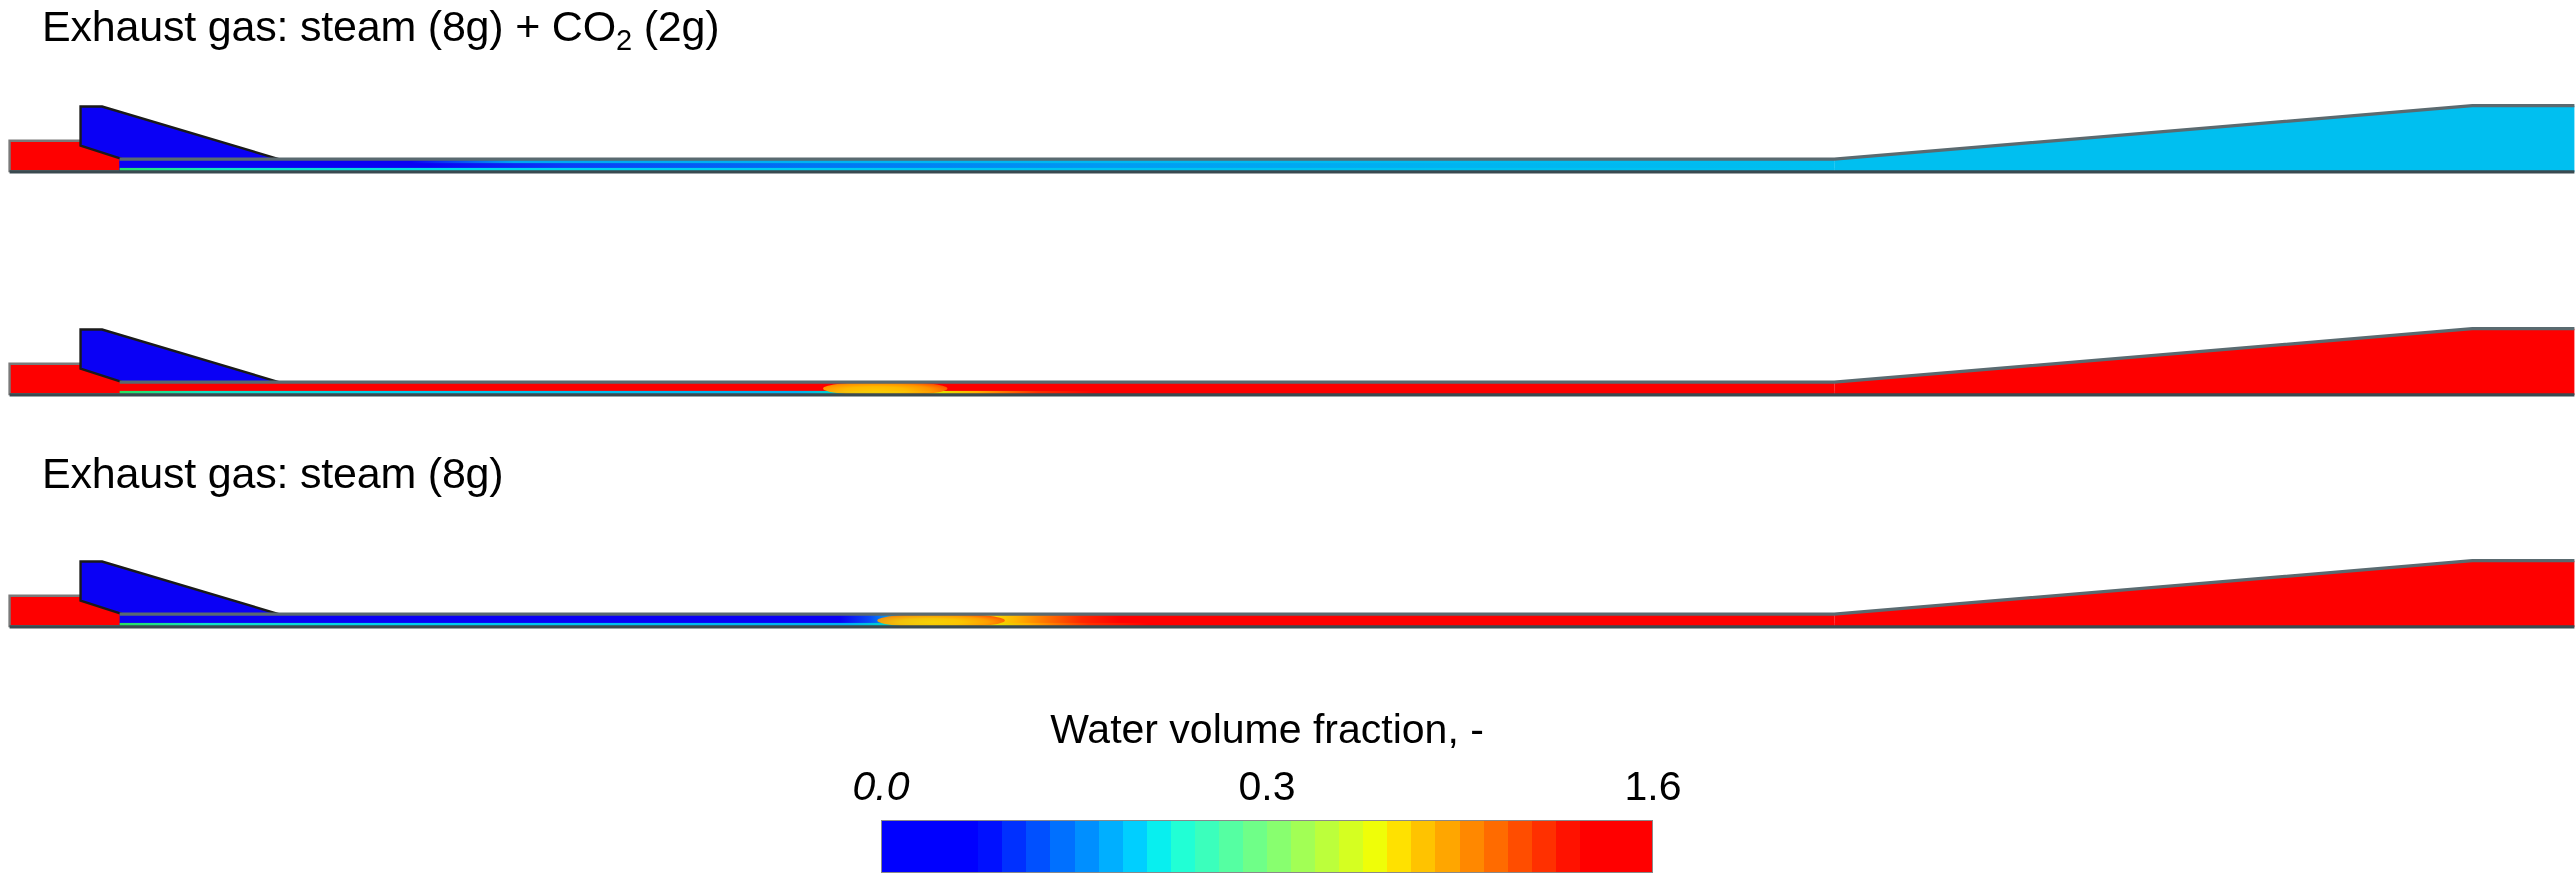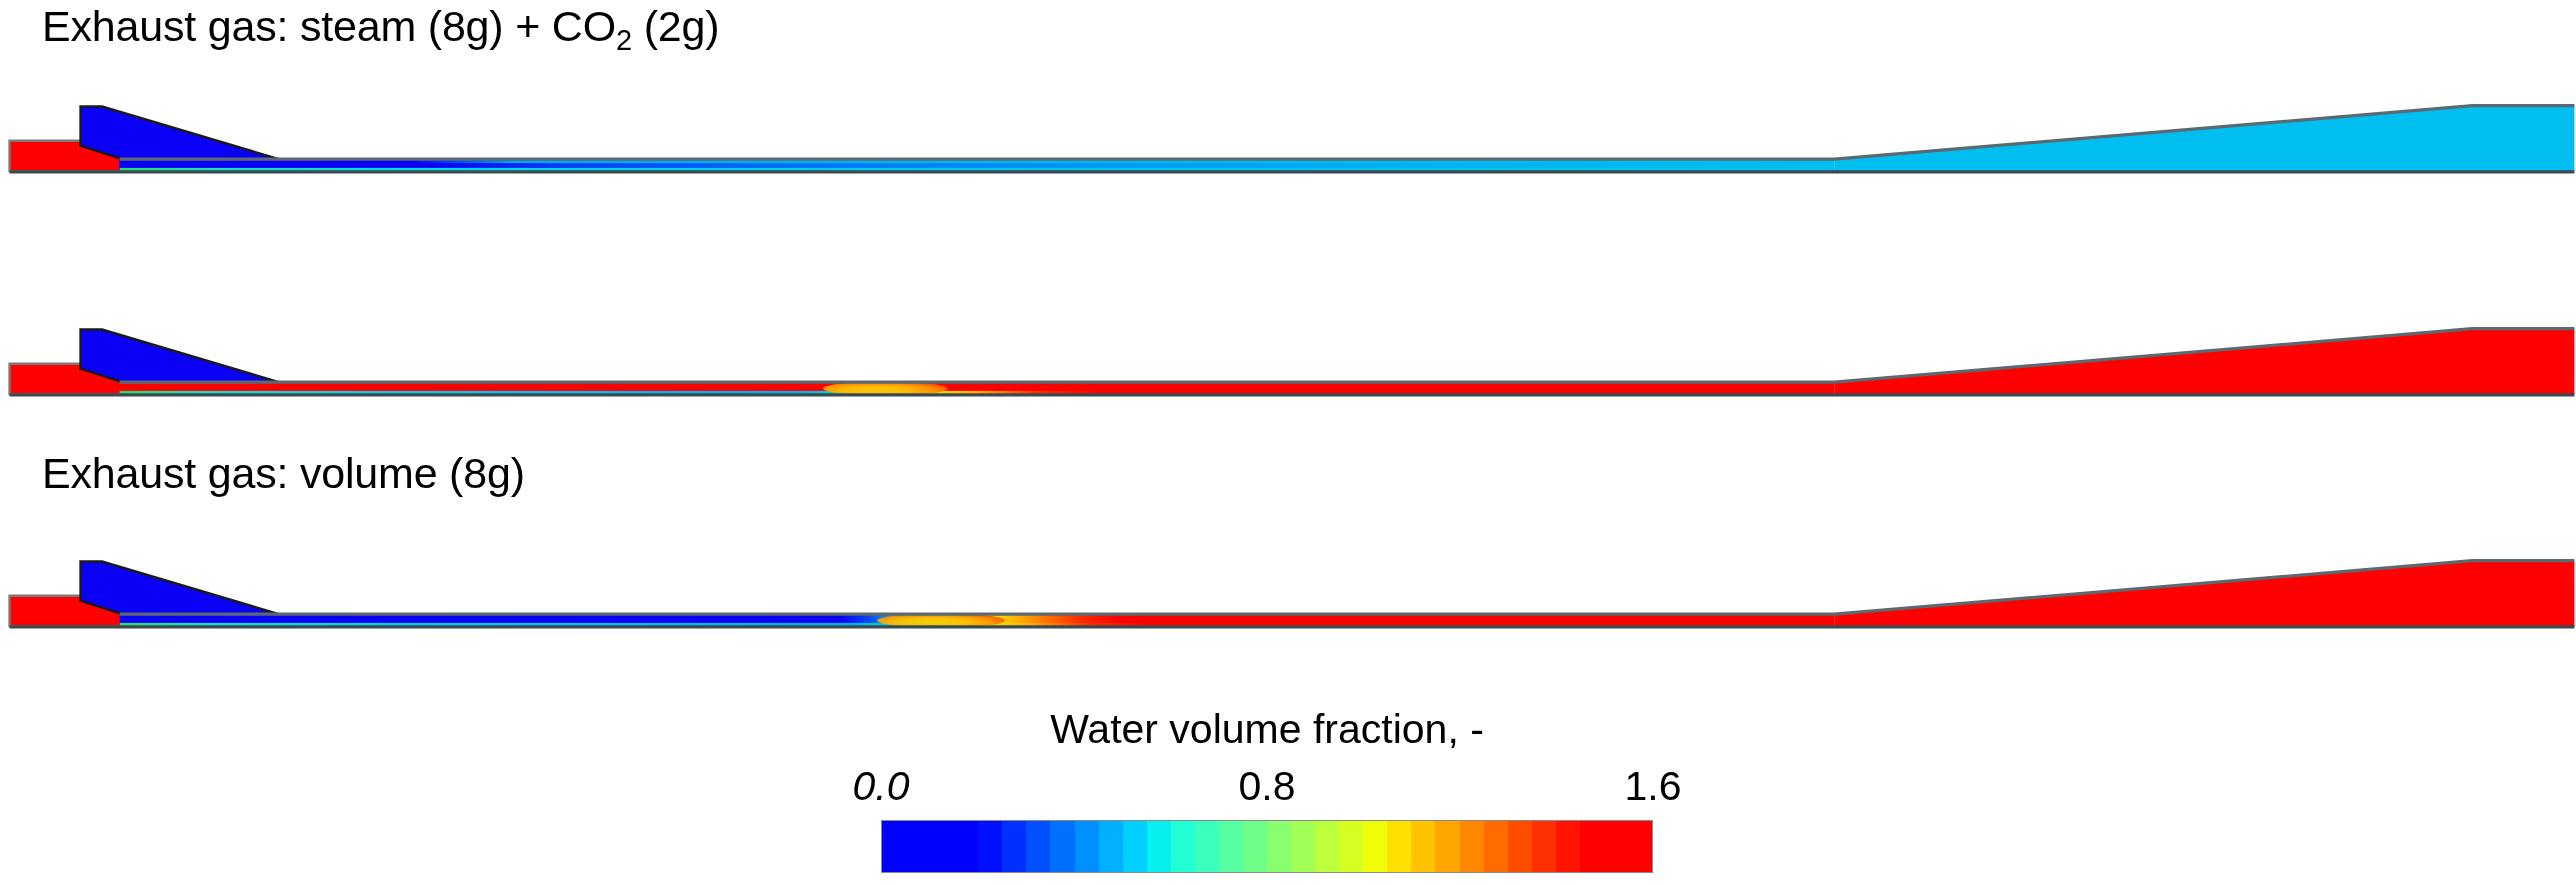--- a/index.html
+++ b/index.html
@@ -227,21 +227,21 @@
 
         <path d="M 2300,89 L 3100,22 L 3228,22 L 3228,105 L 2300,105 Z" fill="#fe0000"></path>
 
         <path d="M 150,89 L 2300,89 L 3100,22 L 3228,22" fill="none" stroke="#5a6a70" stroke-width="4"></path>
         <path d="M 12,105 L 3228,105" fill="none" stroke="#3a4a50" stroke-width="4"></path>
       </svg>
     </div>
   </div>
 
   <div class="panel" id="panel-3" style="top:447px;height:231px;">
-    <div class="panel-title" style="top:4.8px;"><span>Exhaust gas: volume (8g)</span></div>
+    <div class="panel-title" style="top:4.8px;"><span>Exhaust gas: steam (8g)</span></div>
 
     <div class="panel-canvas" style="top:96px;height:104px;">
       <svg width="2576" height="104" viewBox="0 0 3230 130" xmlns="http://www.w3.org/2000/svg">
         <defs>
           <linearGradient id="p3chan" x1="0" y1="0" x2="1" y2="0">
             <stop offset="0.000" stop-color="#0a00f5"></stop>
             <stop offset="0.420" stop-color="#0a00f5"></stop>
             <stop offset="0.437" stop-color="#0a46f7"></stop>
             <stop offset="0.449" stop-color="#00a2f2"></stop>
             <stop offset="0.459" stop-color="#00dcd8"></stop>
@@ -291,21 +291,21 @@
         <path d="M 150,89 L 2300,89 L 3100,22 L 3228,22" fill="none" stroke="#5a6a70" stroke-width="4"></path>
         <path d="M 12,105 L 3228,105" fill="none" stroke="#3a4a50" stroke-width="4"></path>
       </svg>
     </div>
   </div>
 
   <div id="legend">
     <div id="legend-title">Water volume fraction, -</div>
 
     <div class="cb-tick" id="cb-tick-0">0.0</div>
-    <div class="cb-tick" id="cb-tick-1">0.8</div>
+    <div class="cb-tick" id="cb-tick-1">0.3</div>
     <div class="cb-tick" id="cb-tick-2">1.6</div>
 
     <div id="colorbar">
         <div class="cb-band" style="background: rgb(0, 0, 255);"></div>
         <div class="cb-band" style="background: rgb(0, 0, 255);"></div>
         <div class="cb-band" style="background: rgb(0, 0, 255);"></div>
         <div class="cb-band" style="background: rgb(0, 0, 255);"></div>
         <div class="cb-band" style="background: rgb(0, 16, 255);"></div>
         <div class="cb-band" style="background: rgb(0, 48, 255);"></div>
         <div class="cb-band" style="background: rgb(0, 80, 255);"></div>

